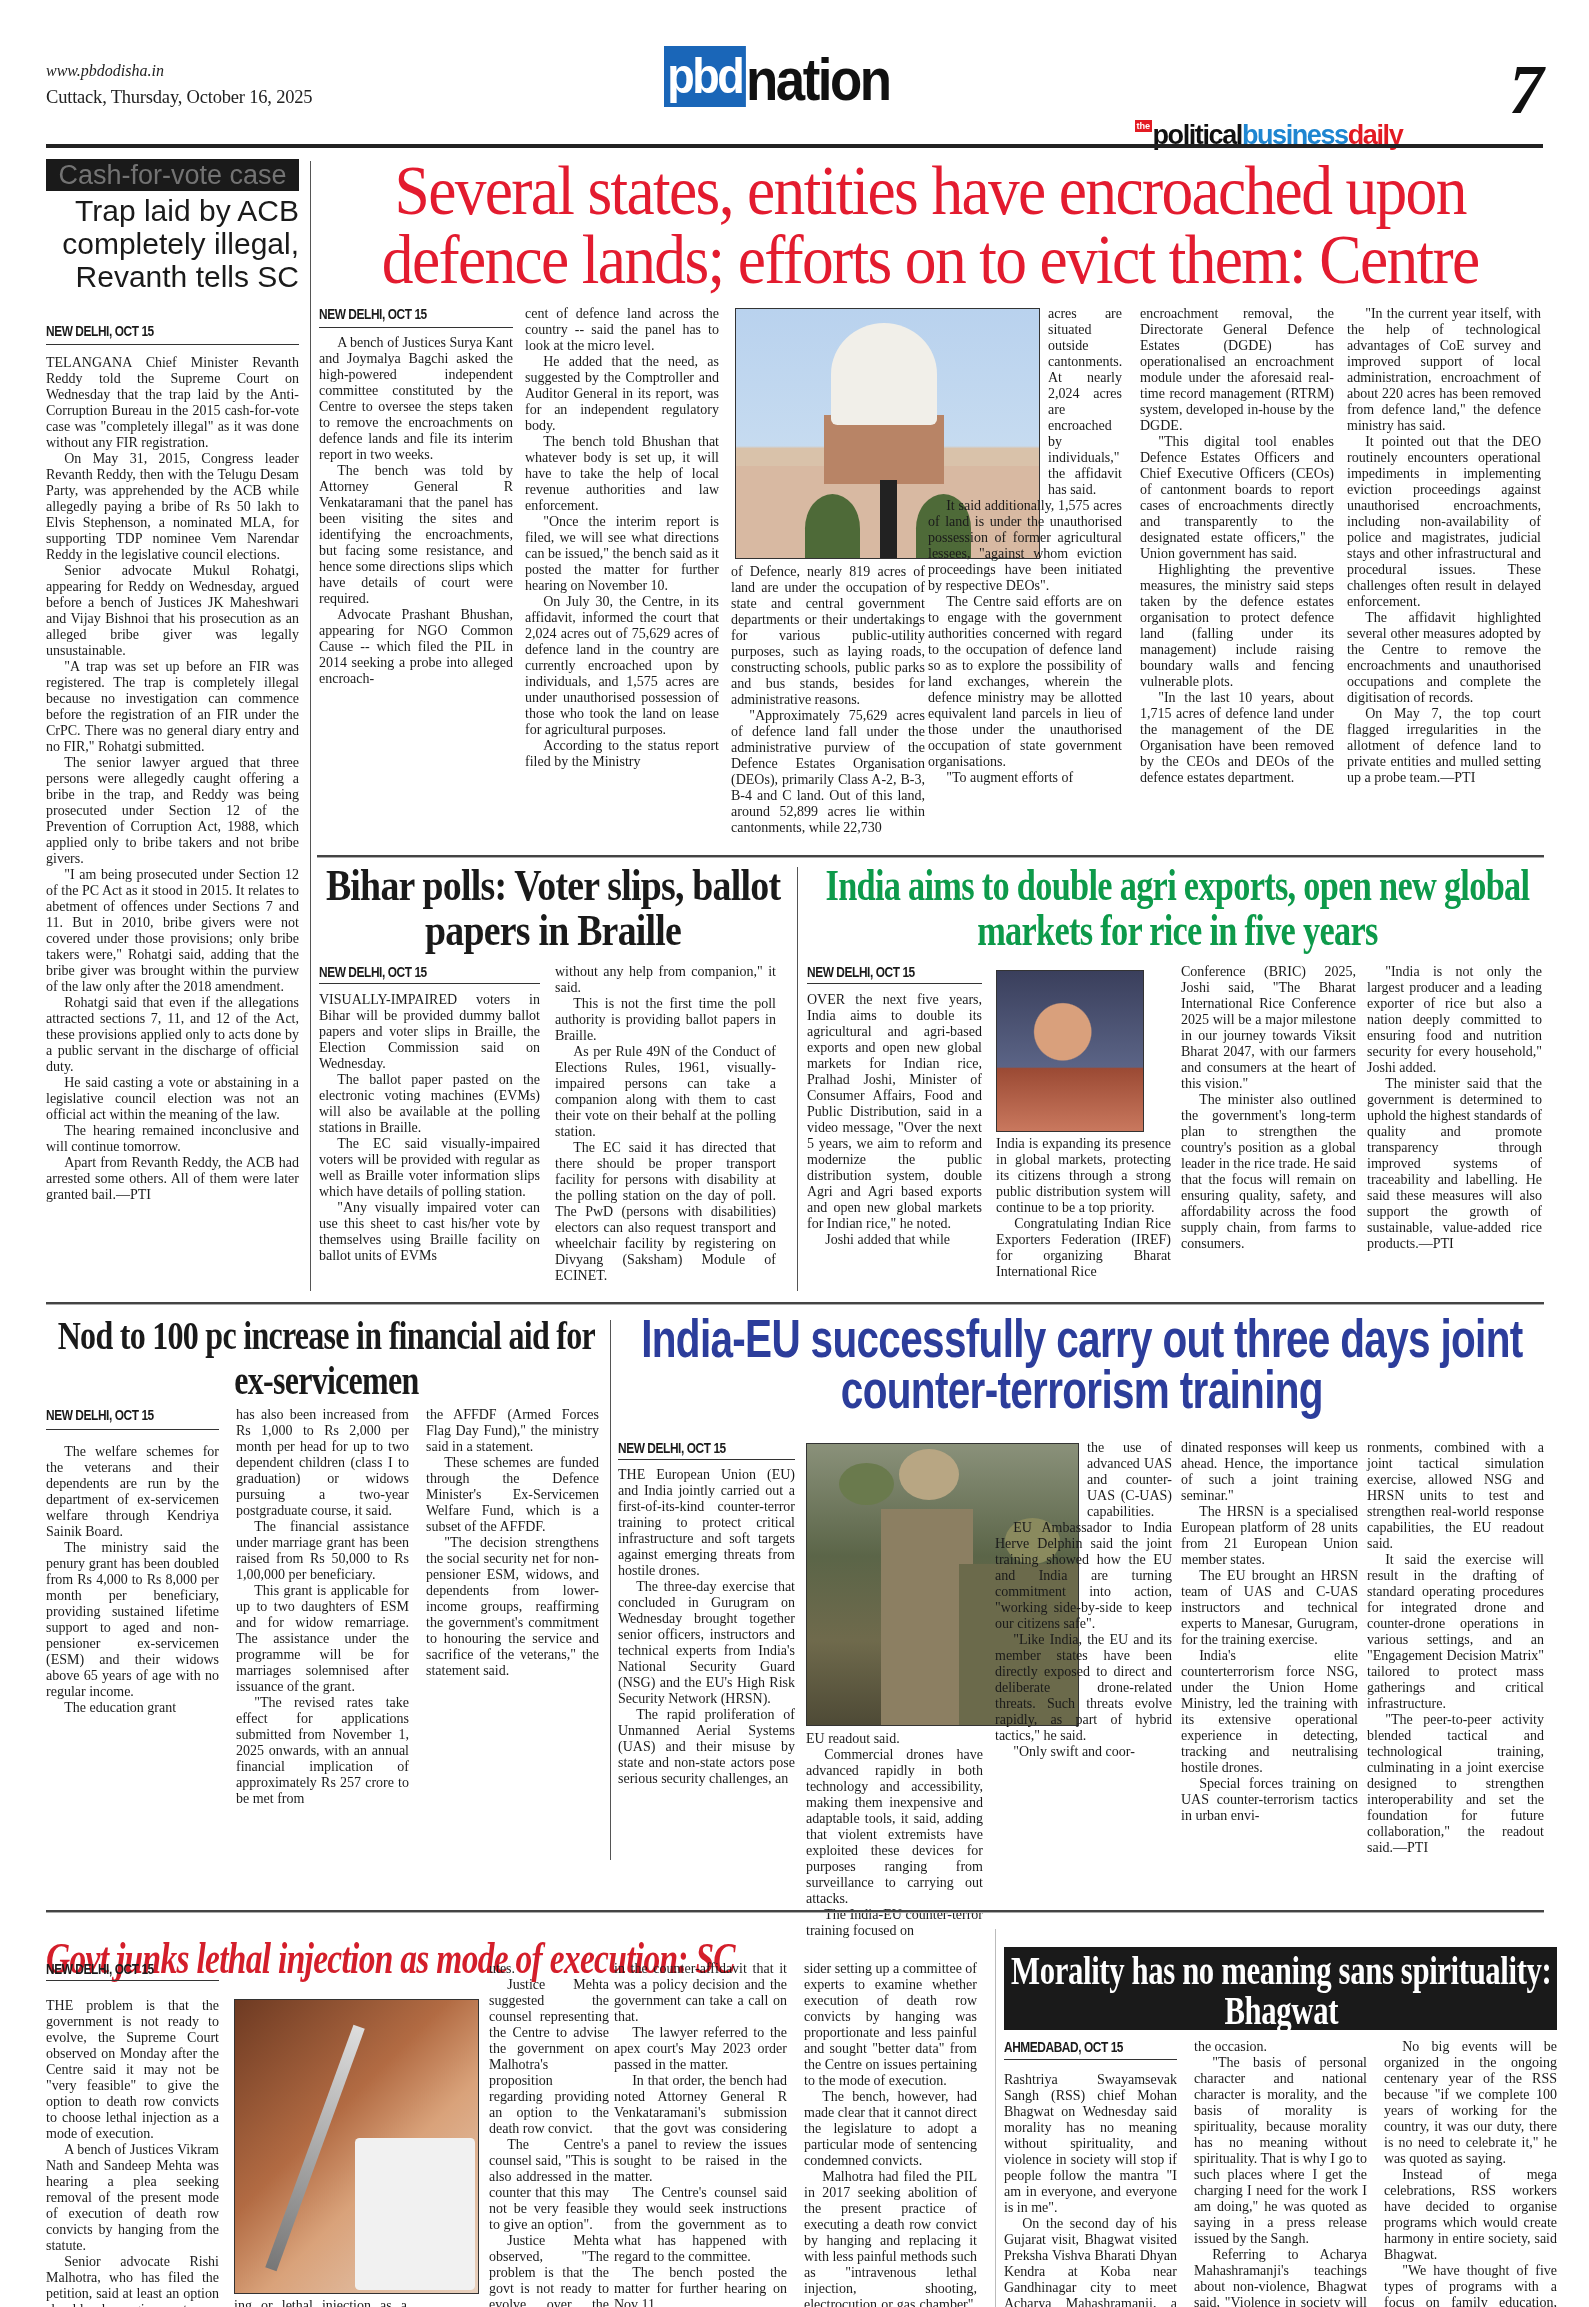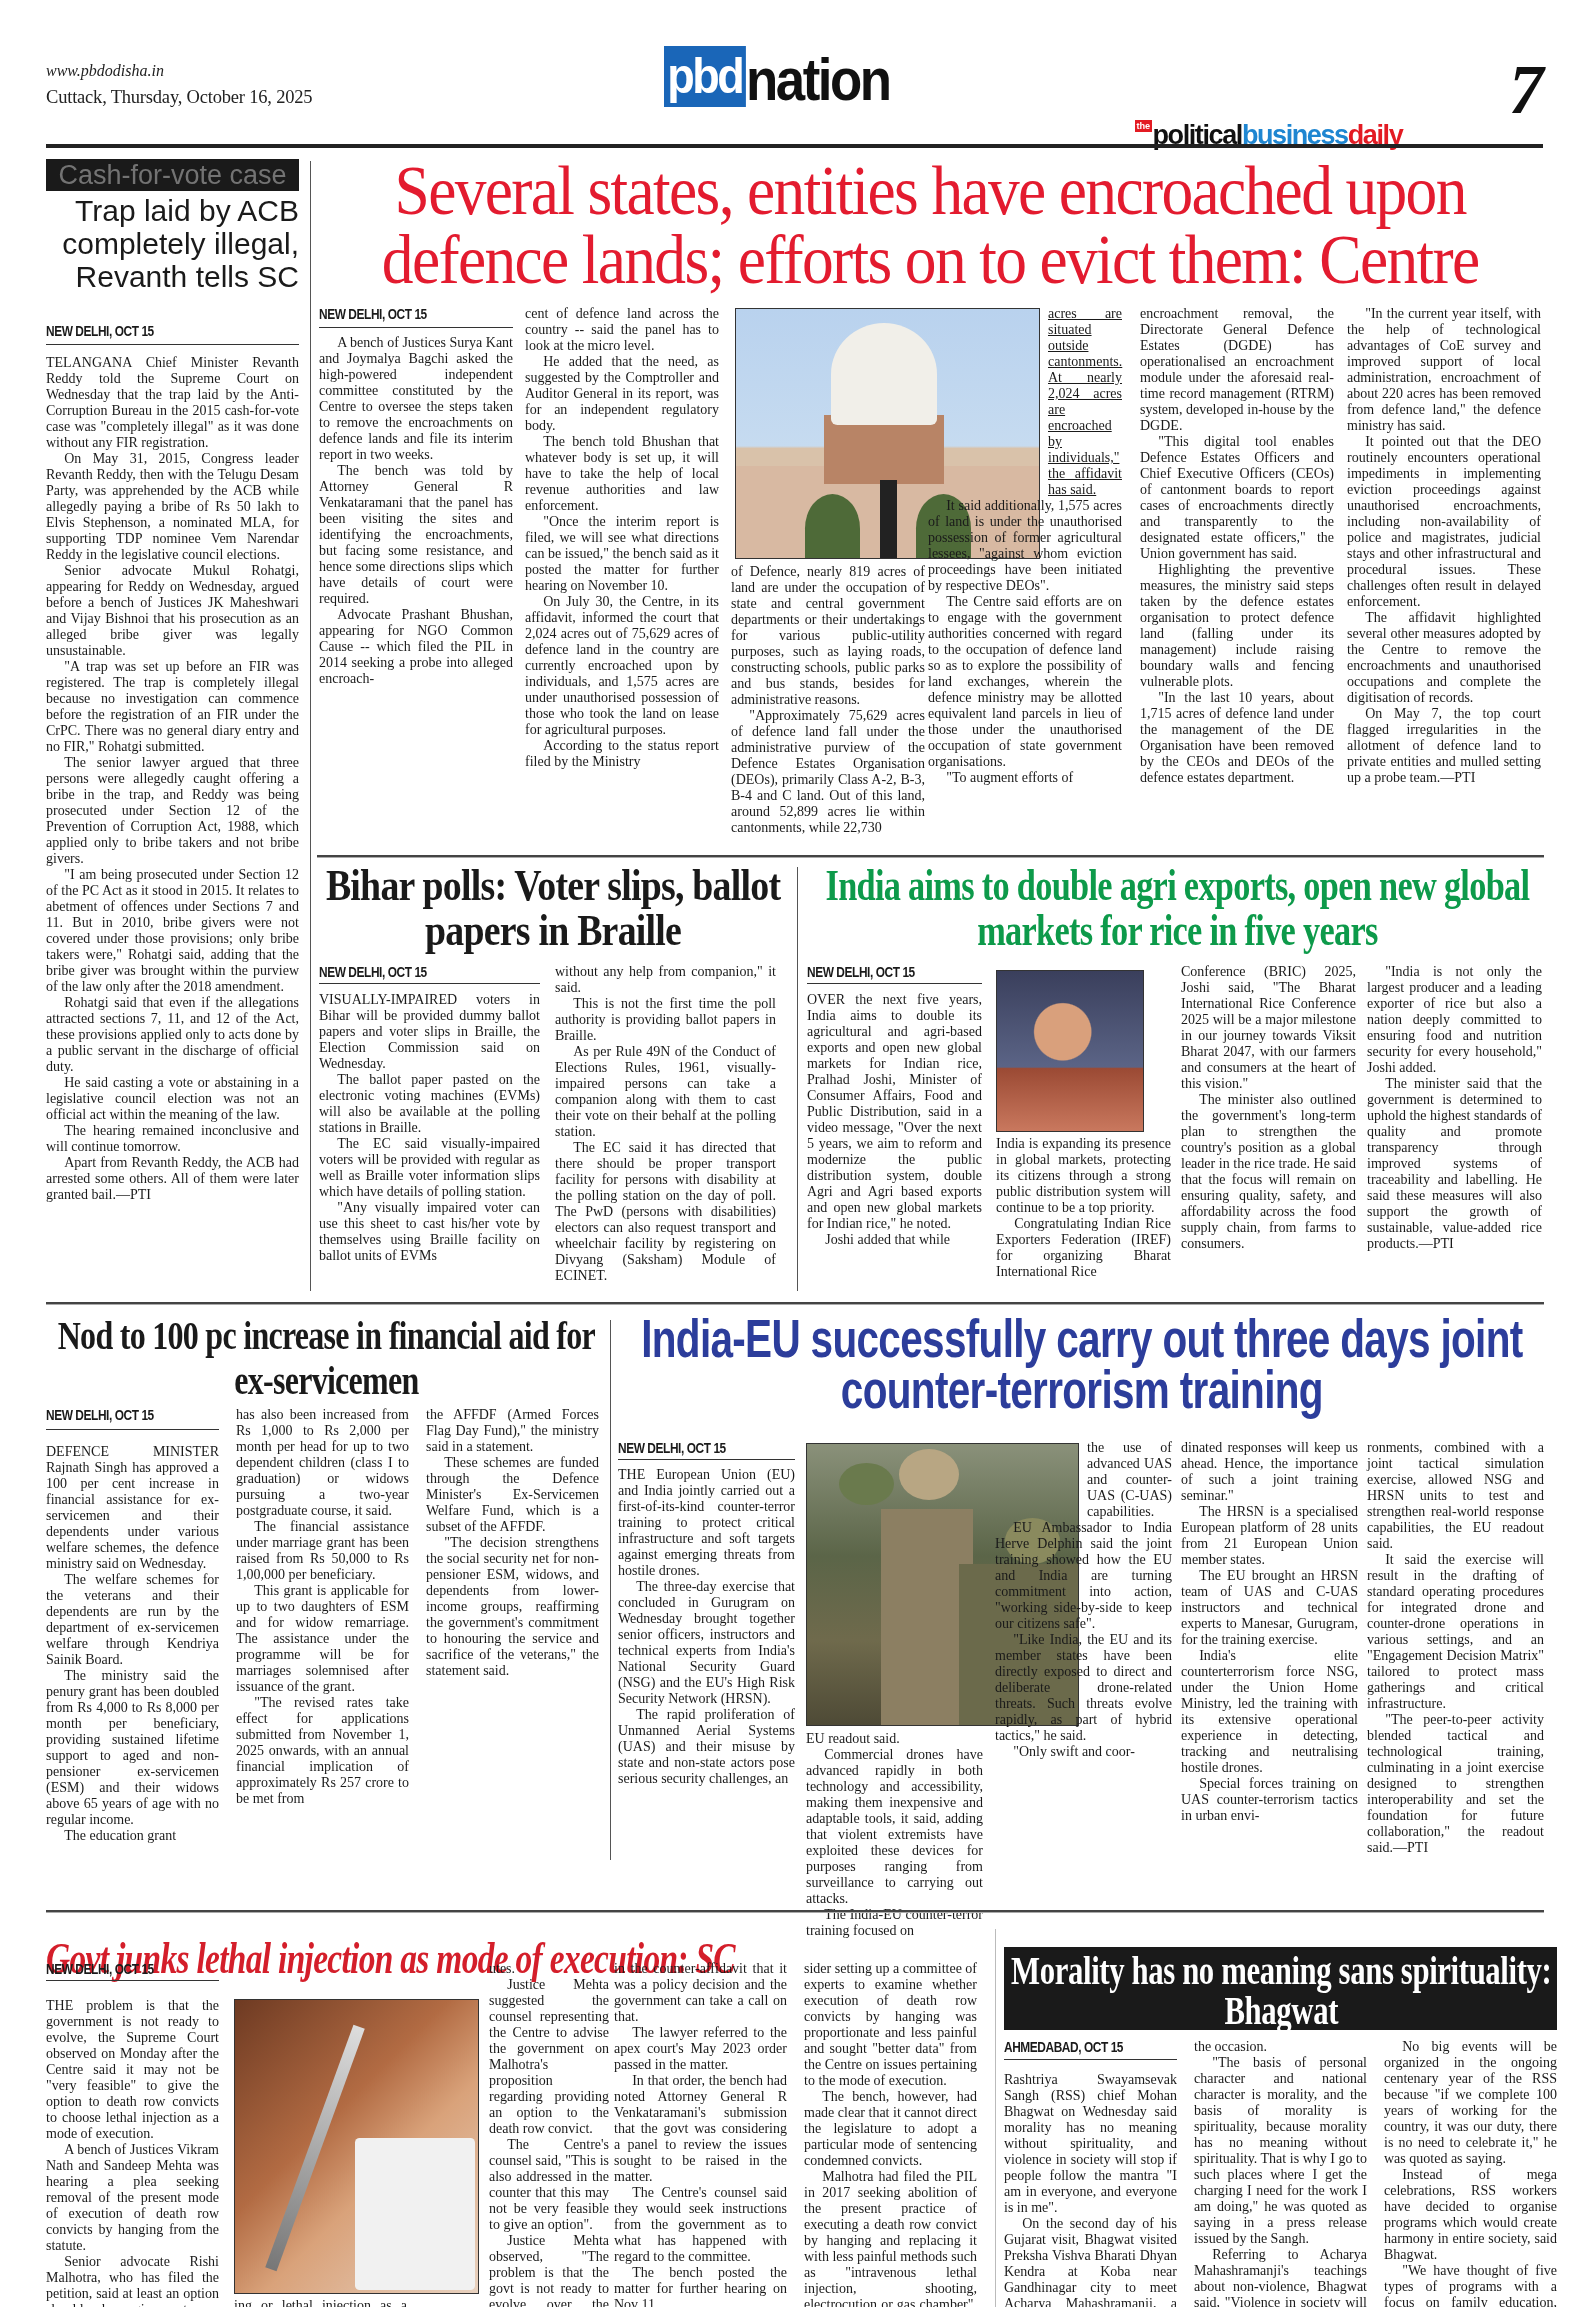--- a/index.html
+++ b/index.html
@@ -135,21 +135,21 @@
   <div class="dome"></div>
   <div class="tree1"></div>
   <div class="tree2"></div>
   <div class="statue"></div>
 </div>
 <div class="col" style="left:731px;top:564px;width:194px;">
   <p class="first">of Defence, nearly 819 acres of land are under the occupation of state and central government departments or their undertakings for various public-utility purposes, such as laying roads, constructing schools, public parks and bus stands, besides for administrative reasons.</p>
   <p>"Approximately 75,629 acres of defence land fall under the administrative purview of the Defence Estates Organisation (DEOs), primarily Class A-2, B-3, B-4 and C land. Out of this land, around 52,899 acres lie within cantonments, while 22,730</p>
 </div>
 <div class="col" style="left:928px;top:306px;width:194px;">
-  <p class="first" style="margin-left:120px;text-decoration:underline;">acres are situated outside cantonments. At nearly 2,024 acres are encroached by individuals," the affidavit has said.</p>
+  <p class="first" style="margin-left:120px;">acres are situated outside cantonments. At nearly 2,024 acres are encroached by individuals," the affidavit has said.</p>
   <p>It said additionally, 1,575 acres of land is under the unauthorised possession of former agricultural lessees, "against whom eviction proceedings have been initiated by respective DEOs".</p>
   <p>The Centre said efforts are on to engage with the government authorities concerned with regard to the occupation of defence land so as to explore the possibility of land exchanges, wherein the defence ministry may be allotted equivalent land parcels in lieu of those under the unauthorised occupation of state government organisations.</p>
   <p>"To augment efforts of</p>
 </div>
 <div class="col" style="left:1140px;top:306px;width:194px;">
   <p class="first">encroachment removal, the Directorate General Defence Estates (DGDE) has operationalised an encroachment module under the aforesaid real-time record management (RTRM) system, developed in-house by the DGDE.</p>
   <p>"This digital tool enables Defence Estates Officers and Chief Executive Officers (CEOs) of cantonment boards to report cases of encroachments directly and transparently to the designated estate officers," the Union government has said.</p>
   <p>Highlighting the preventive measures, the ministry said steps taken by the defence estates organisation to protect defence land (falling under its management) include raising boundary walls and fencing vulnerable plots.</p>
   <p>"In the last 10 years, about 1,715 acres of defence land under the management of the DE Organisation have been removed by the CEOs and DEOs of the defence estates department.</p>
 </div>
@@ -199,21 +199,20 @@
   <p>"India is not only the largest producer and a leading exporter of rice but also a nation deeply committed to ensuring food and nutrition security for every household," Joshi added.</p>
   <p>The minister said that the government is determined to uphold the highest standards of quality and promote transparency through improved systems of traceability and labelling. He said these measures will also support the growth of sustainable, value-added rice products.—PTI</p>
 </div>
 
 <div class="hrule" style="left:46px;top:1302px;width:1498px;"></div>
 
 <div class="abs hl-ex">Nod to 100 pc increase in financial aid for ex-servicemen</div>
 <div class="dl" style="left:46px;top:1407px;">NEW DELHI, OCT 15</div>
 <div class="dl-rule" style="left:46px;top:1429px;width:173px;"></div>
 <div class="col" style="left:46px;top:1444px;width:173px;">
-  <p class="first">DEFENCE MINISTER Rajnath Singh has approved a 100 per cent increase in financial assistance for ex-servicemen and their dependents under various welfare schemes, the defence ministry said on Wednesday.</p>
   <p>The welfare schemes for the veterans and their dependents are run by the department of ex-servicemen welfare through Kendriya Sainik Board.</p>
   <p>The ministry said the penury grant has been doubled from Rs 4,000 to Rs 8,000 per month per beneficiary, providing sustained lifetime support to aged and non-pensioner ex-servicemen (ESM) and their widows above 65 years of age with no regular income.</p>
   <p>The education grant</p>
 </div>
 <div class="col" style="left:236px;top:1407px;width:173px;">
   <p class="first">has also been increased from Rs 1,000 to Rs 2,000 per month per head for up to two dependent children (class I to graduation) or widows pursuing a two-year postgraduate course, it said.</p>
   <p>The financial assistance under marriage grant has been raised from Rs 50,000 to Rs 1,00,000 per beneficiary.</p>
   <p>This grant is applicable for up to two daughters of ESM and for widow remarriage. The assistance under the programme will be for marriages solemnised after issuance of the grant.</p>
   <p>"The revised rates take effect for applications submitted from November 1, 2025 onwards, with an annual financial implication of approximately Rs 257 crore to be met from</p>
 </div>

